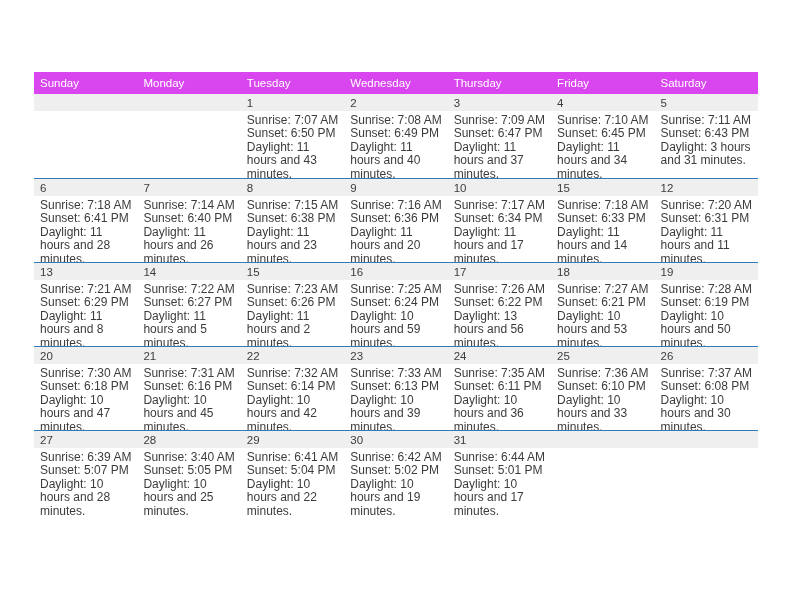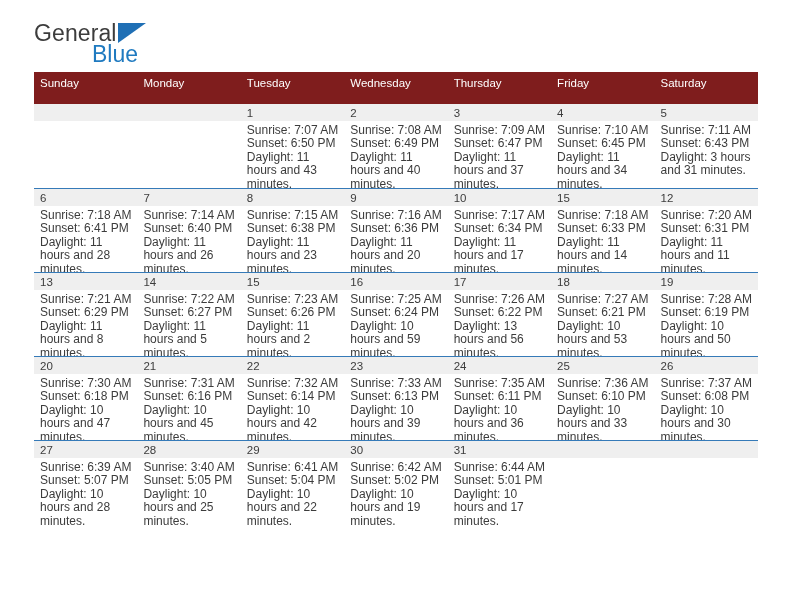--- a/index.html
+++ b/index.html
@@ -77,26 +77,26 @@
     line-height: 1.15;
   }
 
   
   .calendar {
     width: 724px;
     border-collapse: collapse;
     table-layout: fixed;
   }
   .calendar th {
-    background: #7f1d1d;
+    background: #d946ef;
     color: #ffffff;
     font-size: 11.5px;
     font-weight: normal;
     text-align: left;
-    padding: 5px 0 15px 6px;
+    padding: 5px 0 5px 6px;
     border: none;
   }
   .calendar td {
     vertical-align: top;
     padding: 0;
     border: none;
     width: 103.43px;
   }
   .daycell {
     position: relative;
@@ -125,27 +125,20 @@
   .day-info .daylight { white-space: normal; }
   .empty .daynum-band { background: #efefef; }
 </style>
 </head>
 <body>
 
 <div class="page">
 
   <div class="header">
 
-    <div class="brand">
-      <div class="brand-row1">
-        <span class="brand-general">General</span>
-        <span class="brand-triangle"></span>
-      </div>
-      <span class="brand-blue">Blue</span>
-    </div>
 
 
   </div>
 
   <table class="calendar">
     <thead>
       <tr id="weekday-row">
           <th>Sunday</th>
           <th>Monday</th>
           <th>Tuesday</th>

